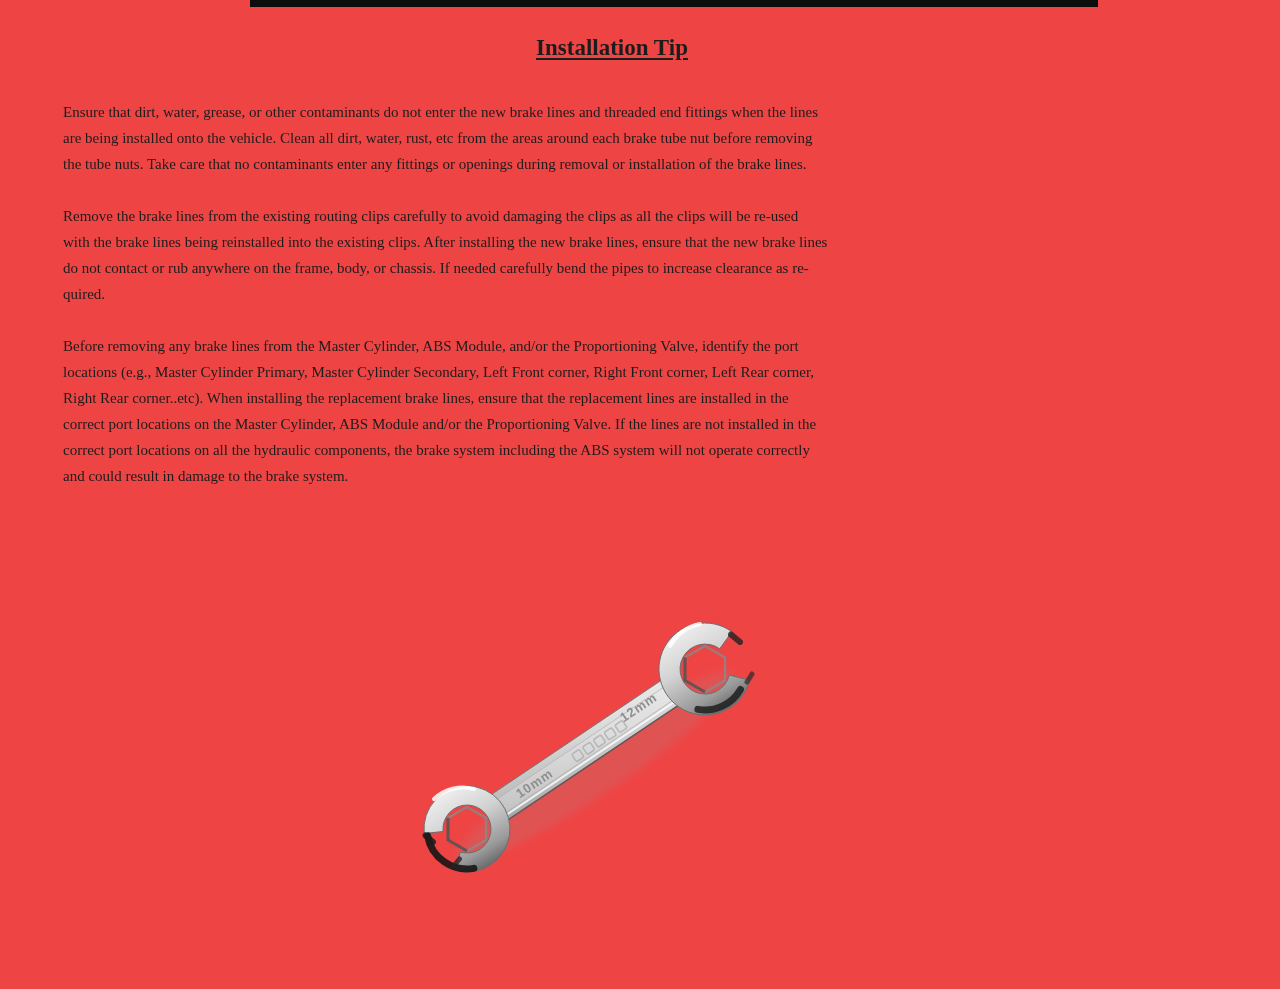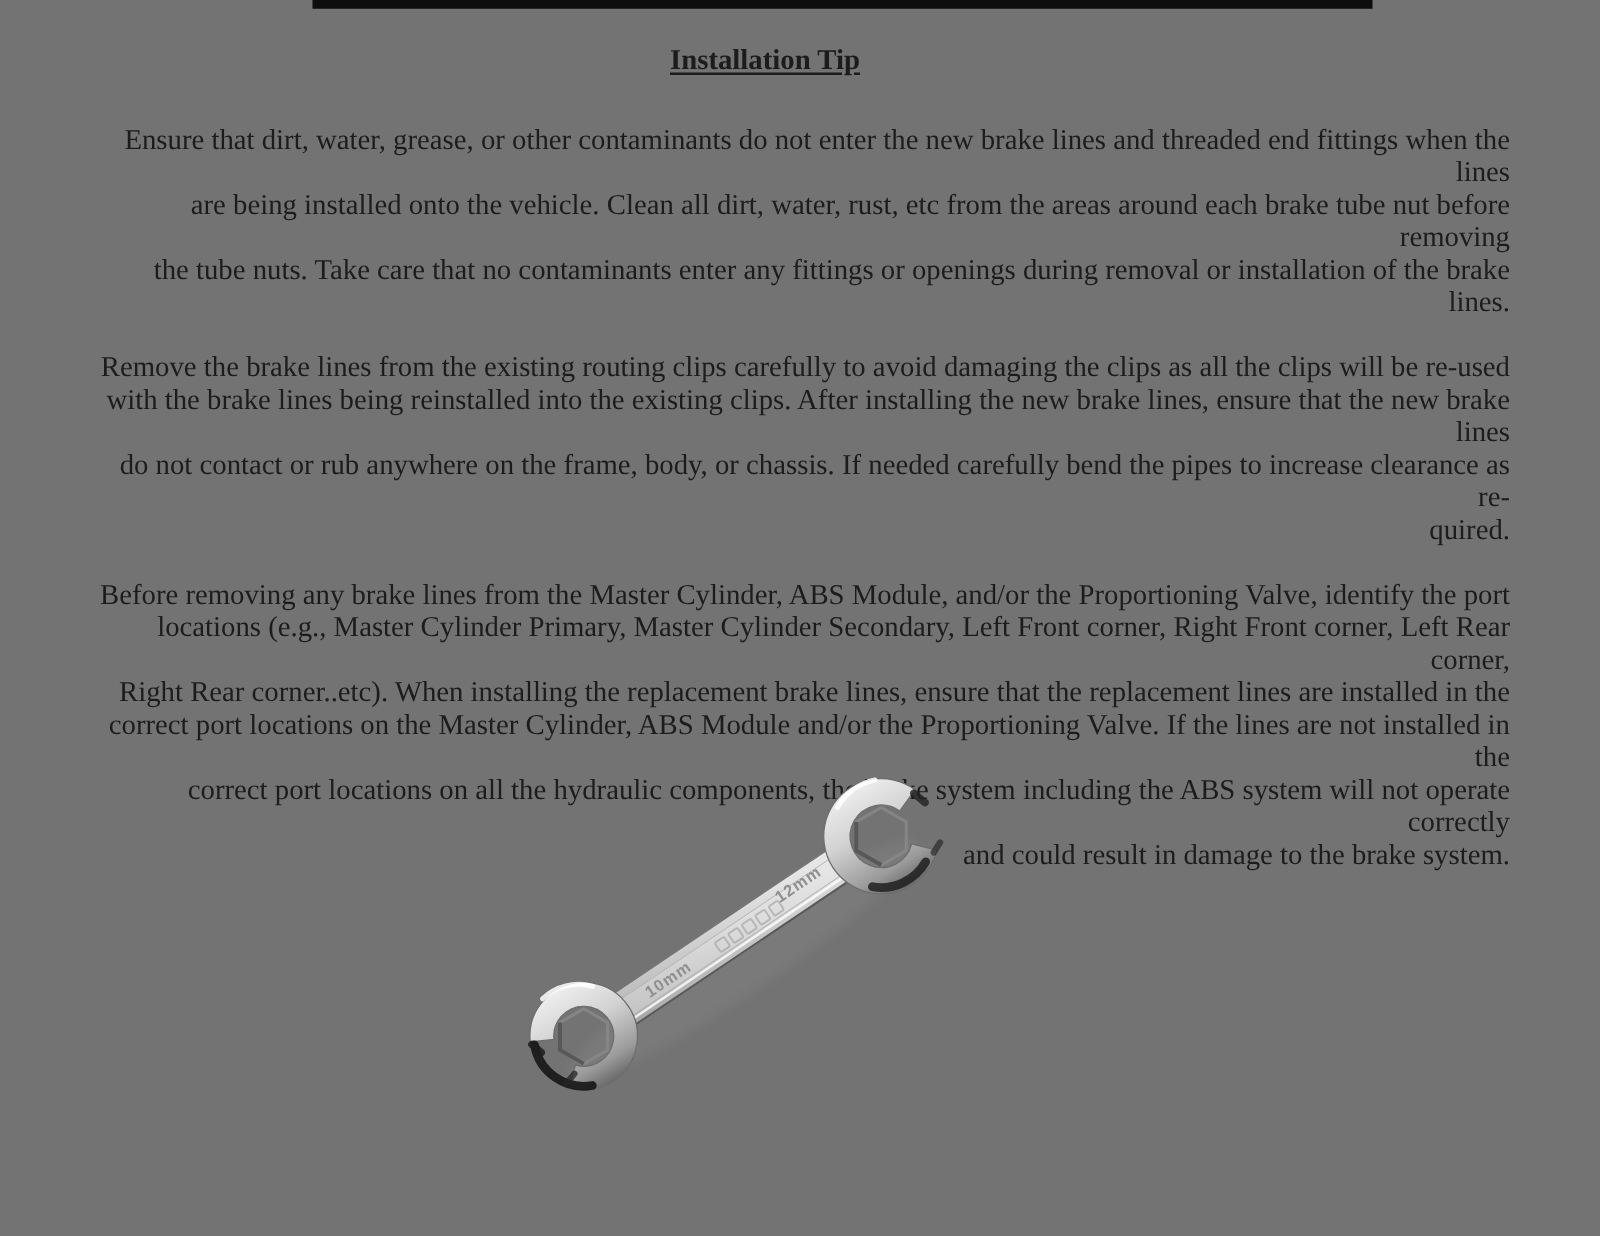--- a/index.html
+++ b/index.html
@@ -1,20 +1,20 @@
 <!DOCTYPE html>
 <html><head>
 <meta charset="utf-8">
 <style>
   html, body { margin:0; padding:0; background:#ffffff; }
   .page {
     position: relative;
     width: 1280px;
     height: 989px;
-    background: #737373;
+    background: #ef4444;
     overflow: hidden;
     font-family: "Liberation Serif", serif;
     color: #1c1c1c;
   }
   .topbar {
     position: absolute;
     left: 250px;
     top: 0;
     width: 848px;
     height: 7px;
@@ -29,25 +29,24 @@
     line-height: 30px;
     font-weight: bold;
   }
   .title .underlined {
     text-decoration: underline;
     text-decoration-thickness: 2px;
     text-underline-offset: 3px;
   }
   .content { padding: 0 60px 0 63px; }
   .para {
-    margin: 12px;
+    margin: 0;
     white-space: pre-line;
-    font-size: 23px;
+    font-size: 15px;
     line-height: 26px;
-    text-align: right;
   }
   .p1 { margin-top: 36px; }
   .p2 { margin-top: 26px; }
   .p3 { margin-top: 26px; }
   .p4 { margin-top: 28px; font-weight: bold; }
   .wrench-figure {
     position: absolute;
     left: 400px;
     top: 616px;
     width: 380px;

